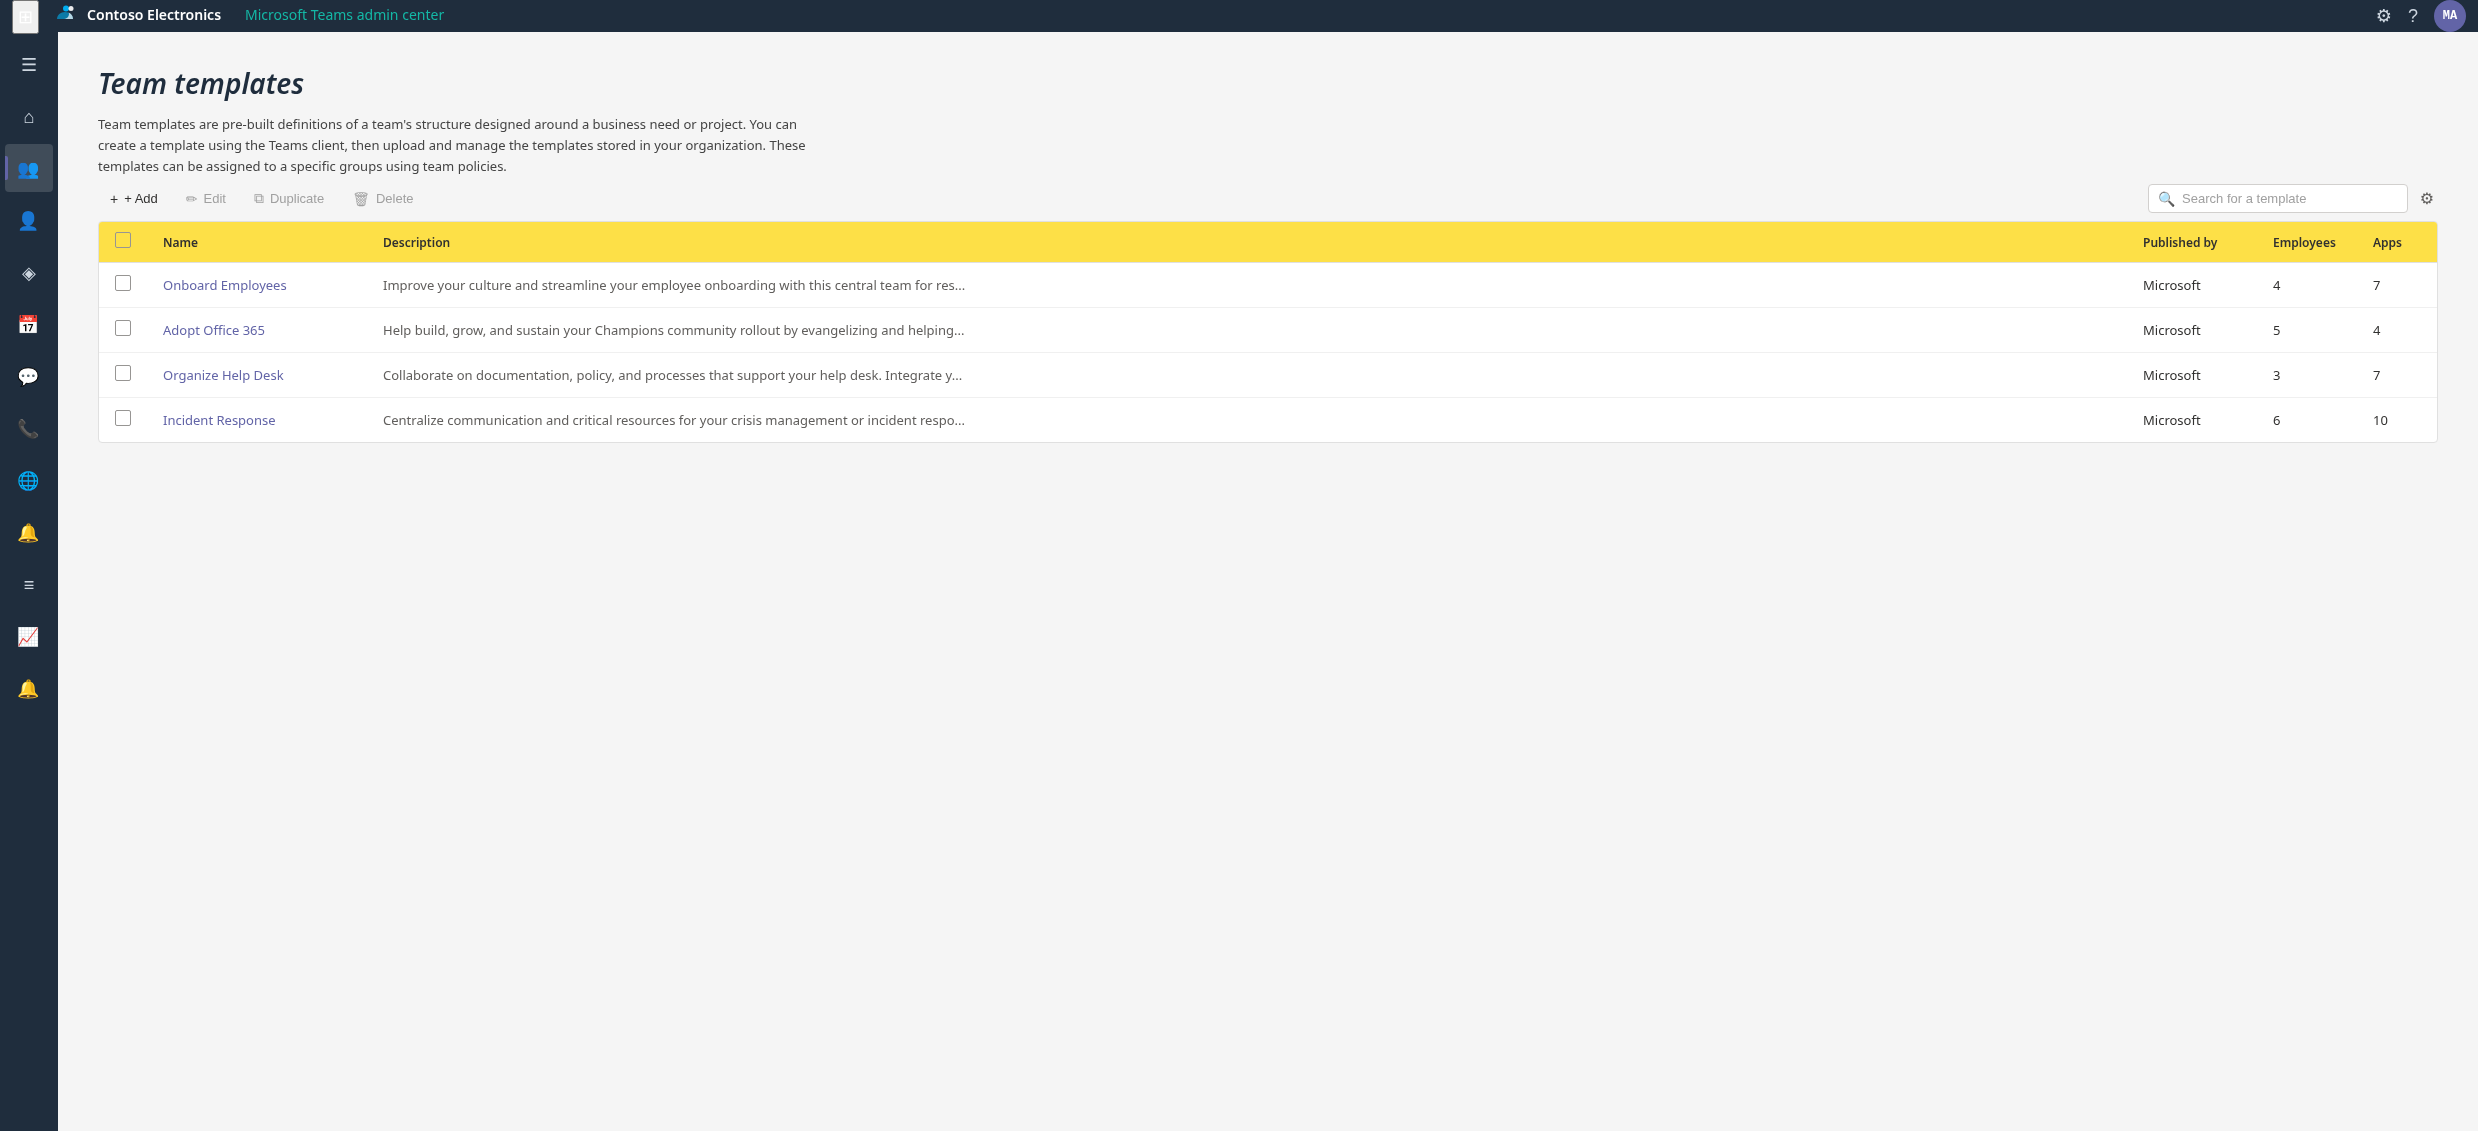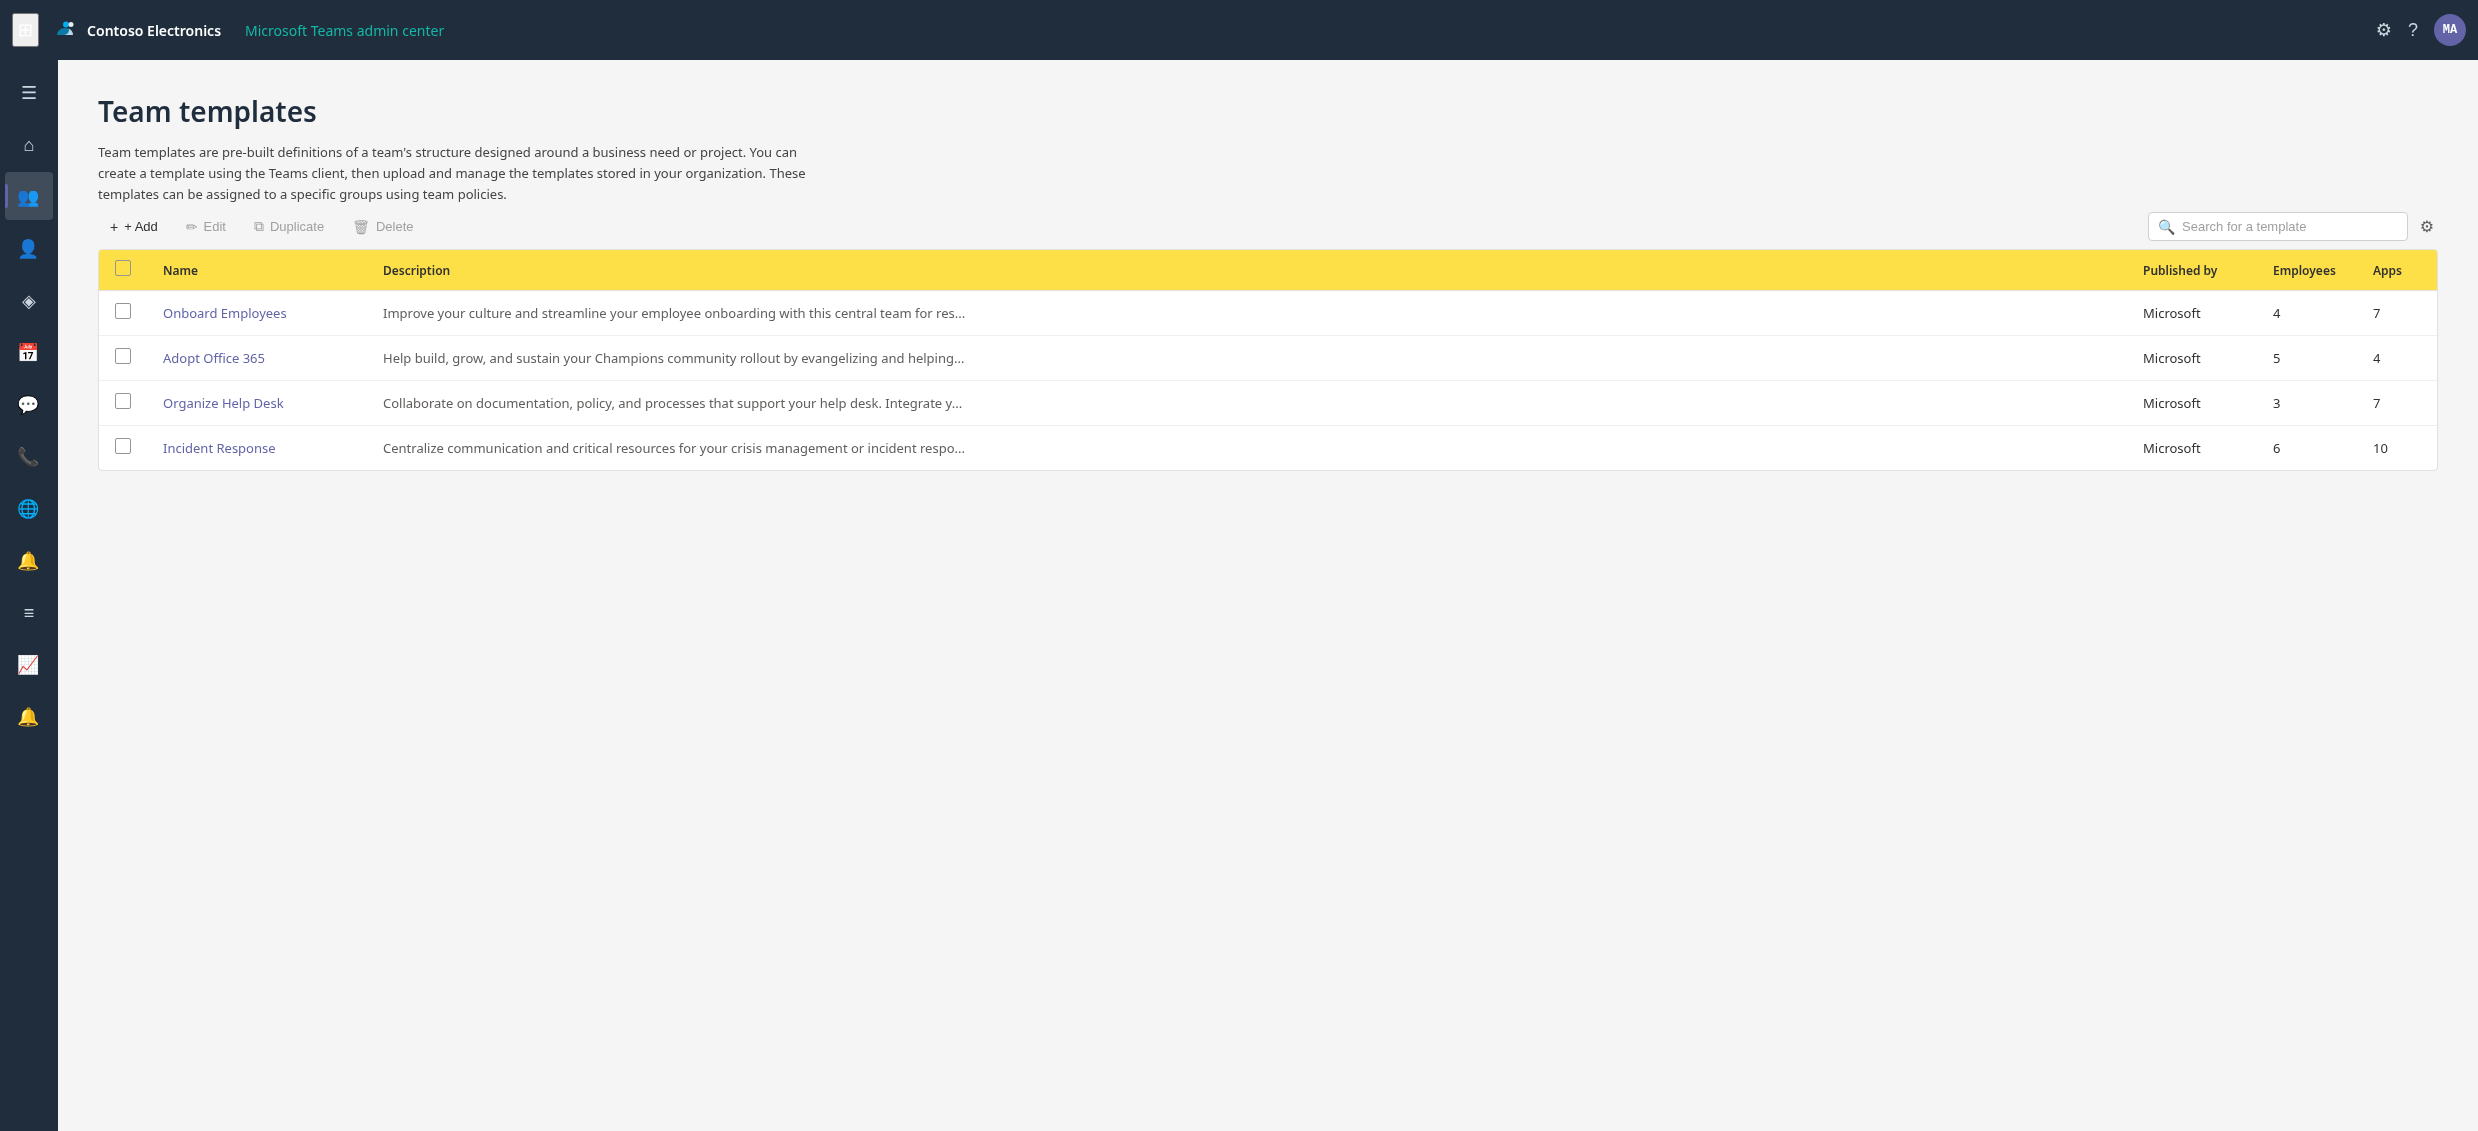--- a/index.html
+++ b/index.html
@@ -1,23 +1,23 @@
 <!DOCTYPE html>
 <html><head>
   <meta charset="utf-8">
   <style>
     * { margin: 0; padding: 0; box-sizing: border-box; }
     body { font-family: 'Segoe UI', system-ui, sans-serif; background: #f3f2f1; display: flex; flex-direction: column; height: 100vh; overflow: hidden; }
 
     
     .topbar {
       background: #1f2d3d;
-      height: 60px;
+      height: 32px;
       display: flex;
-      align-items: center;
+      align-items: flex-start;
       padding: 0 12px;
       gap: 12px;
       flex-shrink: 0;
       z-index: 10;
     }
     .topbar-grid-icon { color: #fff; font-size: 18px; cursor: pointer; padding: 4px; }
     .topbar-logo { display: flex; align-items: center; gap: 8px; }
     .topbar-logo-icon { width: 28px; height: 28px; }
     .topbar-org-name { color: #fff; font-size: 14px; font-weight: 600; }
     .topbar-app-name { color: #14b8a6; font-size: 14px; margin-left: 16px; }
@@ -74,20 +74,21 @@
     .content {
       padding: 32px 40px;
       flex: 1;
     }
 
     .page-title {
       font-size: 28px;
       font-weight: 600;
       color: #1f2d3d;
       margin-bottom: 12px;
+      font-style: italic;
     }
     .page-description {
       font-size: 13px;
       color: #444;
       line-height: 1.6;
       max-width: 720px;
     }
 
     
     .toolbar {

